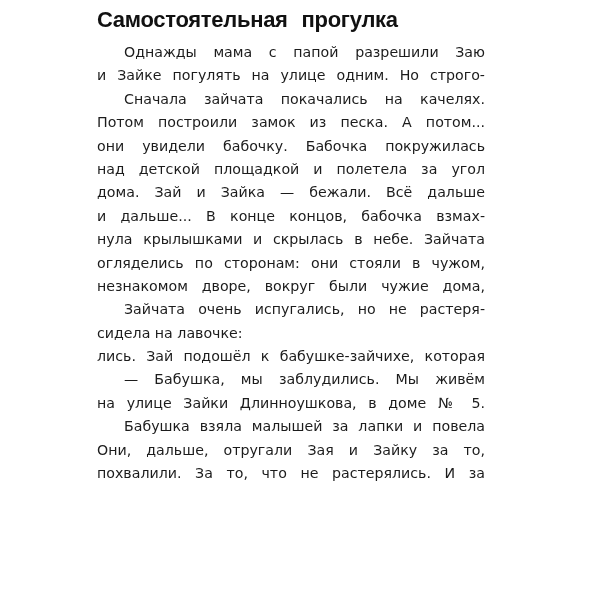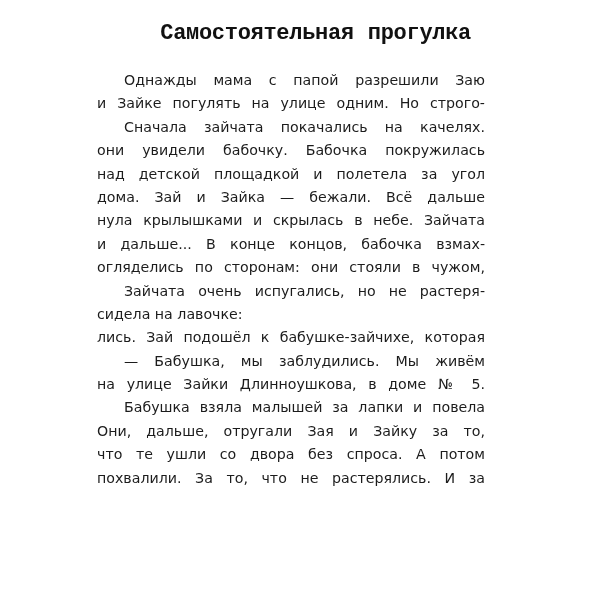--- a/index.html
+++ b/index.html
@@ -1,49 +1,50 @@
 <!DOCTYPE html>
 <html><head>
 <meta charset="utf-8">
 <style>
   html, body { margin: 0; padding: 0; background: #ffffff; }
   body { width: 600px; height: 600px; overflow: hidden; position: relative; }
   .page { position: absolute; left: 97px; top: 0; width: 388px; color: #1c1c1c; }
   .title {
-    font-family: Liberation Mono, monospace; font-weight: bold; font-size: 22px;
-    text-align: right; margin: 14px; padding-top: 5px; height: 36px; line-height: 30px;
+    font-family: Liberation Sans, sans-serif; font-weight: bold; font-size: 22px;
+    text-align: left; margin: 0; padding-top: 5px; height: 36px; line-height: 30px;
     letter-spacing: -0.3px; color: #111;
   }
   .title .gap { display: inline-block; width: 14px; }
   .text { font-family: "DejaVu Sans", sans-serif; font-size: 14.2px; }
   .line {
     height: 23.4px; line-height: 23.4px; white-space: nowrap;
     text-align: justify; text-align-last: justify;
   }
   .line.indent { padding-left: 27px; }
   .line.last { text-align-last: left; }
 </style>
 </head>
 <body>
 
 <div class="page">
   <h1 class="title"><span>Самостоятельная</span><span class="gap"></span><span>прогулка</span></h1>
   <div class="text" id="story-text">
       <div class="line indent">Однажды мама с папой разрешили Заю</div>
       <div class="line">и Зайке погулять на улице одним. Но строго-</div>
       <div class="line indent">Сначала зайчата покачались на качелях.</div>
+      <div class="line">Потом построили замок из песка. А потом...</div>
       <div class="line">они увидели бабочку. Бабочка покружилась</div>
       <div class="line">над детской площадкой и полетела за угол</div>
       <div class="line">дома. Зай и Зайка — бежали. Всё дальше</div>
+      <div class="line">и дальше... В конце концов, бабочка взмах-</div>
       <div class="line">нула крылышками и скрылась в небе. Зайчата</div>
-      <div class="line">и дальше... В конце концов, бабочка взмах-</div>
       <div class="line">огляделись по сторонам: они стояли в чужом,</div>
+      <div class="line">незнакомом дворе, вокруг были чужие дома,</div>
       <div class="line indent">Зайчата очень испугались, но не растеря-</div>
       <div class="line last">сидела на лавочке:</div>
       <div class="line">лись. Зай подошёл к бабушке-зайчихе, которая</div>
       <div class="line indent">— Бабушка, мы заблудились. Мы живём</div>
       <div class="line">на улице Зайки Длинноушкова, в доме № 5.</div>
       <div class="line indent">Бабушка взяла малышей за лапки и повела</div>
       <div class="line">Они, дальше, отругали Зая и Зайку за то,</div>
-      <div class="line">что те ушли со двора без спроса. А потом</div>
       <div class="line">похвалили. За то, что не растерялись. И за</div>
     </div>
 </div>
 
 </body></html>

